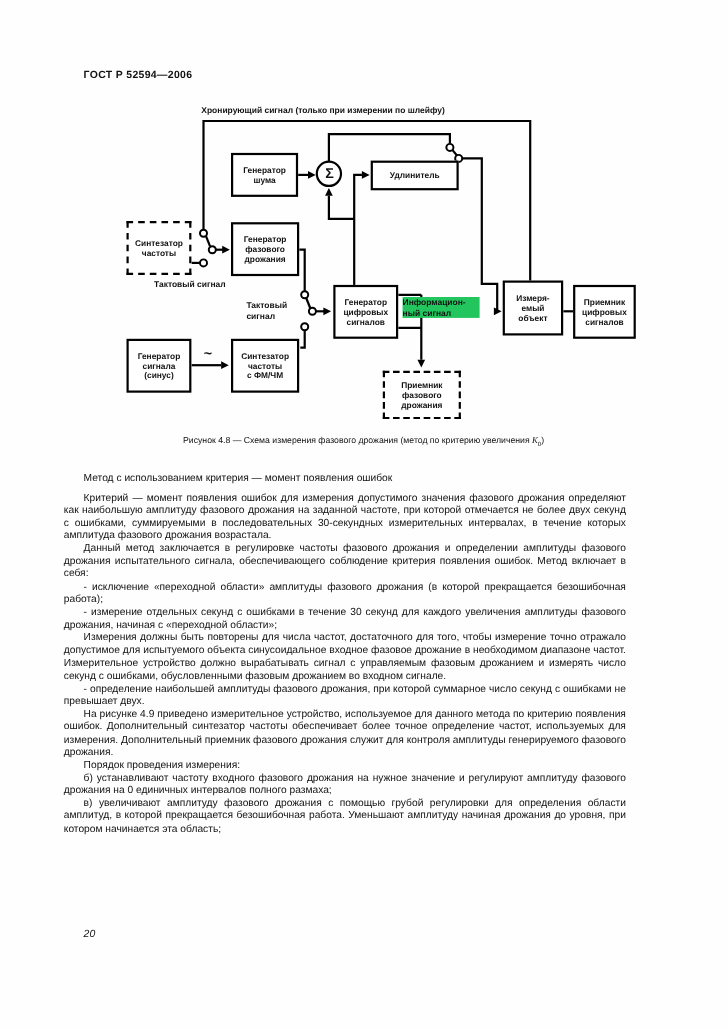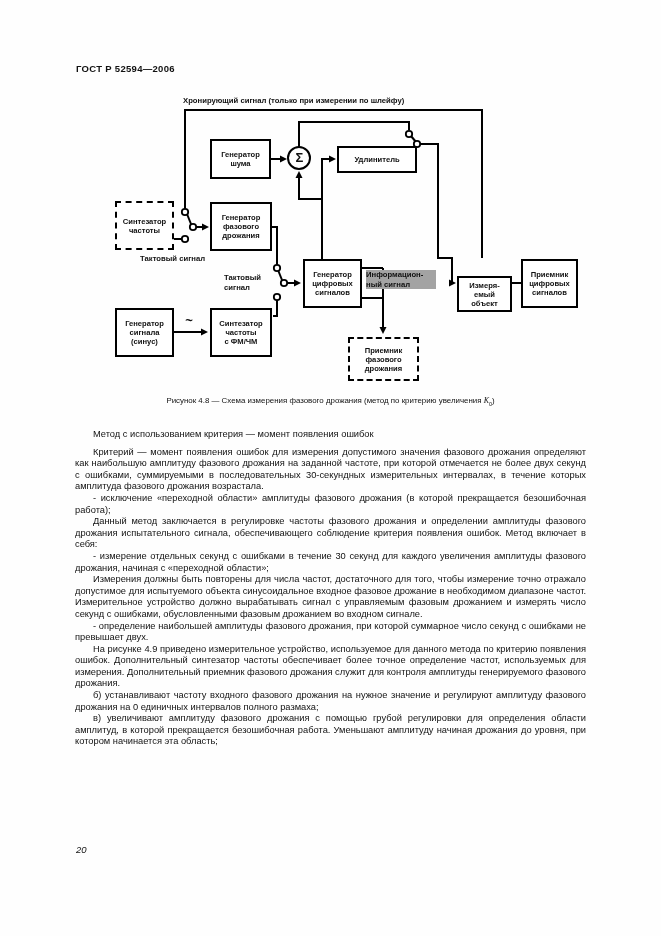--- a/index.html
+++ b/index.html
@@ -13,29 +13,29 @@
   .dbox {
     position:absolute; box-sizing:border-box; border:2px solid #000; background:#fff;
     display:flex; align-items:center; justify-content:center; text-align:center;
     font-size:7.6px; font-weight:bold; line-height:9px; white-space:pre-line;
   }
   .dbox.dashed { border-style:dashed; }
   .dlabel {
     position:absolute; font-size:7.7px; font-weight:bold; line-height:9.5px;
     white-space:pre-line;
   }
-  .dlabel.bg { background:#a3a3a3; }
+  .dlabel.bg { background:#22c55e; }
   .sigma { position:absolute; left:292px; top:149px; width:15px; height:17px;
     line-height:17px; text-align:center; font-size:13px; font-weight:bold; }
   .sine-sym { position:absolute; left:181px; top:314px; width:16px; height:14px;
     line-height:14px; text-align:center; font-size:13px; font-weight:bold; }
   .caption { position:absolute; left:75px; top:396px; width:511px; text-align:center; font-size:7.9px; }
   .caption i { font-family:"Liberation Serif", serif; }
   .caption sub { font-size:5.5px; }
-  .bodytext { position:absolute; left:75px; top:429px; width:511px;
+  .bodytext { position:absolute; left:58px; top:429px; width:511px;
     font-size:9.3px; line-height:11.6px; text-align:justify; }
   .bodytext p { margin:0; text-indent:18px; }
   .bodytext p.heading { text-align:left; margin-bottom:6px; }
   .pagenum { position:absolute; left:76px; top:844px; font-size:9.5px;font-style:italic; }
 </style>
 </head>
 <body>
 
 <div class="page">
 
@@ -108,21 +108,21 @@
 дрожания</div>
   <div class="dbox" style="left:115px; top:308px; width:59px; height:49px;">Генератор
 сигнала
 (синус)</div>
   <div class="dbox" style="left:210px; top:308px; width:62px; height:49px;">Синтезатор
 частоты
 с ФМ/ЧМ</div>
   <div class="dbox" style="left:303px; top:259px; width:59px; height:49px;">Генератор
 цифровых
 сигналов</div>
-  <div class="dbox" style="left:457px; top:276px; width:55px; height:36px;">Измеря-
+  <div class="dbox" style="left:457px; top:255px; width:55px; height:50px;">Измеря-
 емый
 объект</div>
   <div class="dbox" style="left:521px; top:259px; width:57px; height:49px;">Приемник
 цифровых
 сигналов</div>
   <div class="dbox dashed" style="left:348px; top:337px; width:71px; height:44px;">Приемник
 фазового
 дрожания</div>
 
   <div class="sigma">Σ</div>
@@ -134,25 +134,26 @@
   <div class="dlabel bg" style="left:366px; top:270px; width:70px;">Информацион-
 ный сигнал</div>
 
   <div class="caption">
     <span>Рисунок 4.8 — Схема измерения фазового дрожания (метод по критерию увеличения </span><i>K</i><sub>0</sub><span>)</span>
   </div>
 
   <div class="bodytext">
     <p class="heading">Метод с использованием критерия — момент появления ошибок</p>
     <p>Критерий — момент появления ошибок для измерения допустимого значения фазового дрожания определяют как наибольшую амплитуду фазового дрожания на заданной частоте, при которой отмечается не более двух секунд с ошибками, суммируемыми в последовательных 30-секундных измерительных интервалах, в течение которых амплитуда фазового дрожания возрастала.</p>
+    <p>Данный метод заключается в регулировке частоты фазового дрожания и определении амплитуды фазового дрожания испытательного сигнала, обеспечивающего соблюдение критерия появления ошибок. Метод включает в себя:</p>
     <p>- исключение «переходной области» амплитуды фазового дрожания (в которой прекращается безошибочная работа);</p>
-    <p>Данный метод заключается в регулировке частоты фазового дрожания и определении амплитуды фазового дрожания испытательного сигнала, обеспечивающего соблюдение критерия появления ошибок. Метод включает в себя:</p>
     <p>- измерение отдельных секунд с ошибками в течение 30 секунд для каждого увеличения амплитуды фазового дрожания, начиная с «переходной области»;</p>
     <p>Измерения должны быть повторены для числа частот, достаточного для того, чтобы измерение точно отражало допустимое для испытуемого объекта синусоидальное входное фазовое дрожание в необходимом диапазоне частот. Измерительное устройство должно вырабатывать сигнал с управляемым фазовым дрожанием и измерять число секунд с ошибками, обусловленными фазовым дрожанием во входном сигнале.</p>
     <p>- определение наибольшей амплитуды фазового дрожания, при которой суммарное число секунд с ошибками не превышает двух.</p>
     <p>На рисунке 4.9 приведено измерительное устройство, используемое для данного метода по критерию появления ошибок. Дополнительный синтезатор частоты обеспечивает более точное определение частот, используемых для измерения. Дополнительный приемник фазового дрожания служит для контроля амплитуды генерируемого фазового дрожания.</p>
+    <p>Порядок проведения измерения:</p>
     <p>б)  устанавливают частоту входного фазового дрожания на нужное значение и регулируют амплитуду фазового дрожания на 0 единичных интервалов полного размаха;</p>
     <p>в)  увеличивают амплитуду фазового дрожания с помощью грубой регулировки для определения области амплитуд, в которой прекращается безошибочная работа. Уменьшают амплитуду начиная дрожания до уровня, при котором начинается эта область;</p>
   </div>
 
   <div class="pagenum">20</div>
 
 </div>
 
 </body></html>

